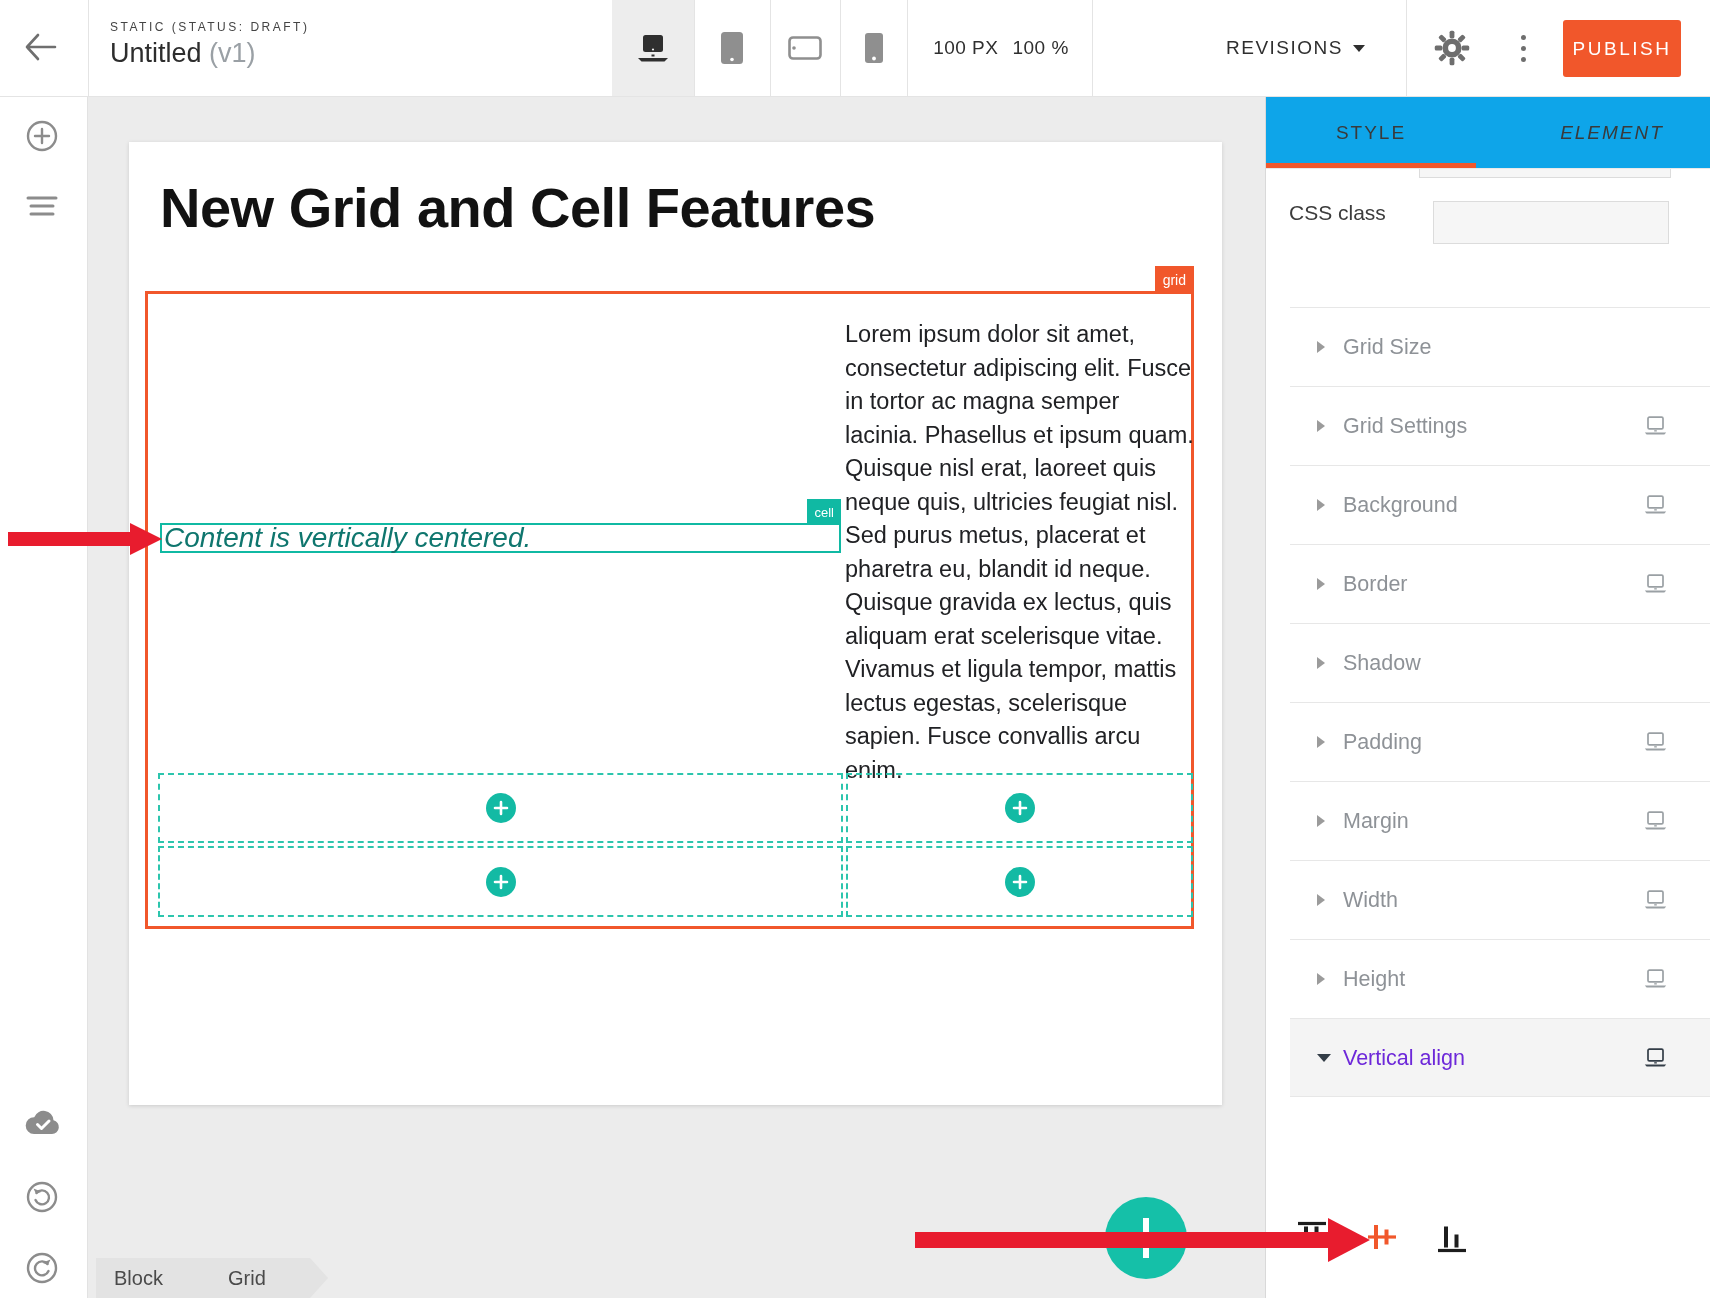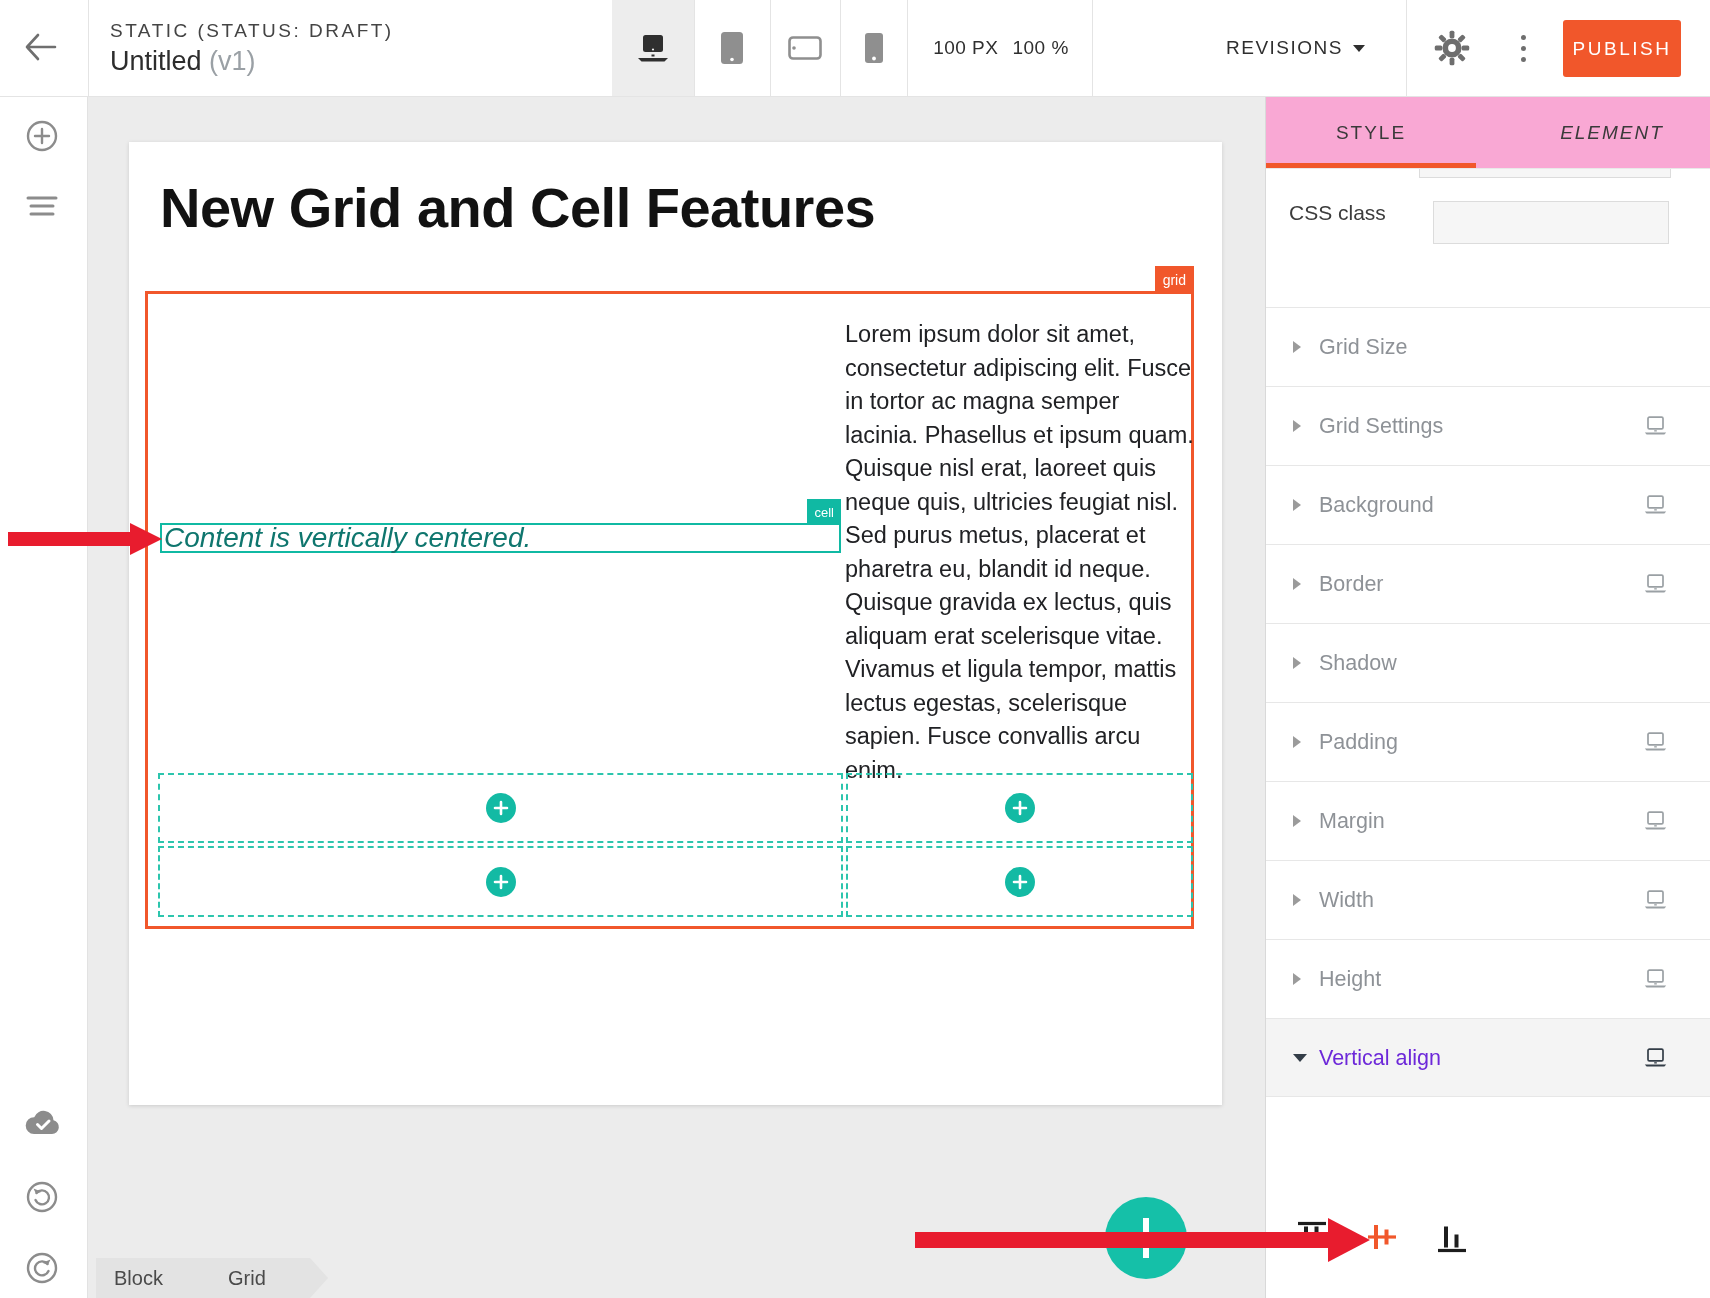--- a/index.html
+++ b/index.html
@@ -5,21 +5,21 @@
   * { margin:0; padding:0; box-sizing:border-box; }
   html,body { width:1710px; height:1298px; overflow:hidden; }
   body { font-family:"Liberation Sans","DejaVu Sans",sans-serif; background:#fff; }
   .app { position:relative; width:1710px; height:1298px; overflow:hidden; }
 
   
   .topbar { position:absolute; left:0; top:0; width:1710px; height:97px; background:#fff; border-bottom:1px solid #e4e4e4; z-index:20; }
   .hdiv { position:absolute; top:0; width:1px; height:96px; background:#e4e4e4; }
   .back-btn { position:absolute; left:22px; top:30px; width:40px; height:36px; color:#6f6f6f; cursor:pointer; }
   .title-block { position:absolute; left:110px; top:20px; }
-  .doc-type { font-size:19px; letter-spacing:2.5px; color:#444; font-weight:500; }
+  .doc-type { font-size:12px; letter-spacing:2.5px; color:#444; font-weight:500; }
   .doc-title { margin-top:4px; font-size:27px; color:#2d2d2d; font-weight:500; }
   .doc-title .ver { color:#9aa0a5; font-weight:400; }
   .device-cell { position:absolute; top:0; height:96px; display:flex; align-items:center; justify-content:center; color:#8f8f8f; }
   .device-cell.active { background:#ededed; color:#2f2f2f; }
   .zoom-info { position:absolute; left:910px; top:0; width:182px; height:96px; display:flex; align-items:center; justify-content:center; gap:14px; font-size:19px; color:#2f2f2f; letter-spacing:0.5px; }
   .revisions { position:absolute; left:1226px; top:0; height:96px; display:flex; align-items:center; gap:10px; font-size:19px; letter-spacing:1.5px; color:#2f2f2f; cursor:pointer; }
   .caret-down-sm { width:0; height:0; border-left:6px solid transparent; border-right:6px solid transparent; border-top:7px solid #2f2f2f; }
   .gear-btn { position:absolute; left:1434px; top:30px; width:36px; height:36px; color:#6e6e6e; cursor:pointer; }
   .kebab-btn { position:absolute; left:1512px; top:28px; width:22px; height:40px; display:flex; flex-direction:column; align-items:center; justify-content:center; gap:6px; cursor:pointer; }
   .kebab-btn i { width:5px; height:5px; border-radius:50%; background:#6e6e6e; }
@@ -46,30 +46,30 @@
   .big-fab::before { content:''; position:absolute; left:38px; top:21px; width:6px; height:40px; background:#fff; }
   .big-fab::after  { content:''; position:absolute; left:21px; top:38px; width:40px; height:6px; background:#fff; }
   .crumbs { position:absolute; left:0; top:1161px; height:40px; z-index:6; }
   .crumb { position:absolute; top:0; height:40px; background:#e3e3e3; color:#4a4a4a; font-size:20px; display:flex; align-items:center; padding:0 28px 0 18px;
            clip-path:polygon(0 0, calc(100% - 18px) 0, 100% 50%, calc(100% - 18px) 100%, 0 100%); }
   .crumb.first { left:8px; width:122px; z-index:2; filter:drop-shadow(4px 0 0 #ececec); }
   .crumb.second { left:112px; width:128px; z-index:1; padding-left:28px; filter:drop-shadow(4px 0 0 #ececec); }
 
   
   .panel { position:absolute; left:1265px; top:97px; width:445px; height:1201px; background:#fff; border-left:1px solid #d9d9d9; z-index:5; }
-  .tabbar { position:absolute; left:0; top:0; width:100%; height:72px; border-bottom:1px solid #e9e9e9; background:#f9a8d4; z-index:3; }
+  .tabbar { position:absolute; left:0; top:0; width:100%; height:72px; border-bottom:1px solid #e9e9e9; background:#0ea5e9; z-index:3; }
   .tab { position:absolute; top:0; height:72px; display:flex; align-items:center; justify-content:center; font-size:19px; letter-spacing:2px; color:#3a3a3a; cursor:pointer; }
   .tab.style-tab { left:0; width:210px; }
   .tab.element-tab { left:236px; width:220px;font-style:italic; }
   .tab-underline { position:absolute; left:0; bottom:0; width:210px; height:5px; background:#F1572B; }
   .input-sliver { position:absolute; left:153px; top:72px; width:252px; height:9px; background:#f6f6f6; border:1px solid #dcdcdc; border-top:none; }
   .css-label { position:absolute; left:23px; top:104px; font-size:21px; color:#3c3c3c; }
   .css-input { position:absolute; left:167px; top:104px; width:236px; height:43px; background:#f6f6f6; border:1px solid #dcdcdc; font-size:19px; padding:0 10px; font-family:inherit; color:#333; }
   .sections { position:absolute; left:0; top:210px; width:100%; }
-  .sec-row { position:relative; height:79px; border-top:1px solid #e7e7e7; color:#8e9297; cursor:pointer; }
+  .sec-row { position:relative; height:79px; border-top:1px solid #e7e7e7; color:#8e9297; cursor:pointer;margin-left:24px; }
   .sec-row:last-child { border-bottom:1px solid #e7e7e7; background:#f4f4f4; color:#6d28d9; }
   .sec-caret { position:absolute; left:27px; top:50%; transform:translateY(-50%); width:0; height:0;
                border-top:6px solid transparent; border-bottom:6px solid transparent; border-left:8px solid #9b9b9b; }
   .sec-row.expanded .sec-caret { border-left:7px solid transparent; border-right:7px solid transparent; border-top:8px solid #333d47; border-bottom:none; }
   .sec-label { position:absolute; left:53px; top:50%; transform:translateY(-50%); font-size:21.5px; }
   .mini-laptop { position:absolute; right:42px; top:50%; transform:translateY(-50%); color:#9aa0a4; }
   .sec-row.expanded .mini-laptop { color:#333d47; }
   .align-area { position:absolute; left:0; top:1079px; width:100%; height:122px; background:#fff; }
   .align-btn { position:absolute; top:36px; width:48px; height:50px; background:none; border:none; color:#1d1d1d; cursor:pointer; display:flex; align-items:center; justify-content:center; }
   .align-btn.opt-top { left:22px; }

